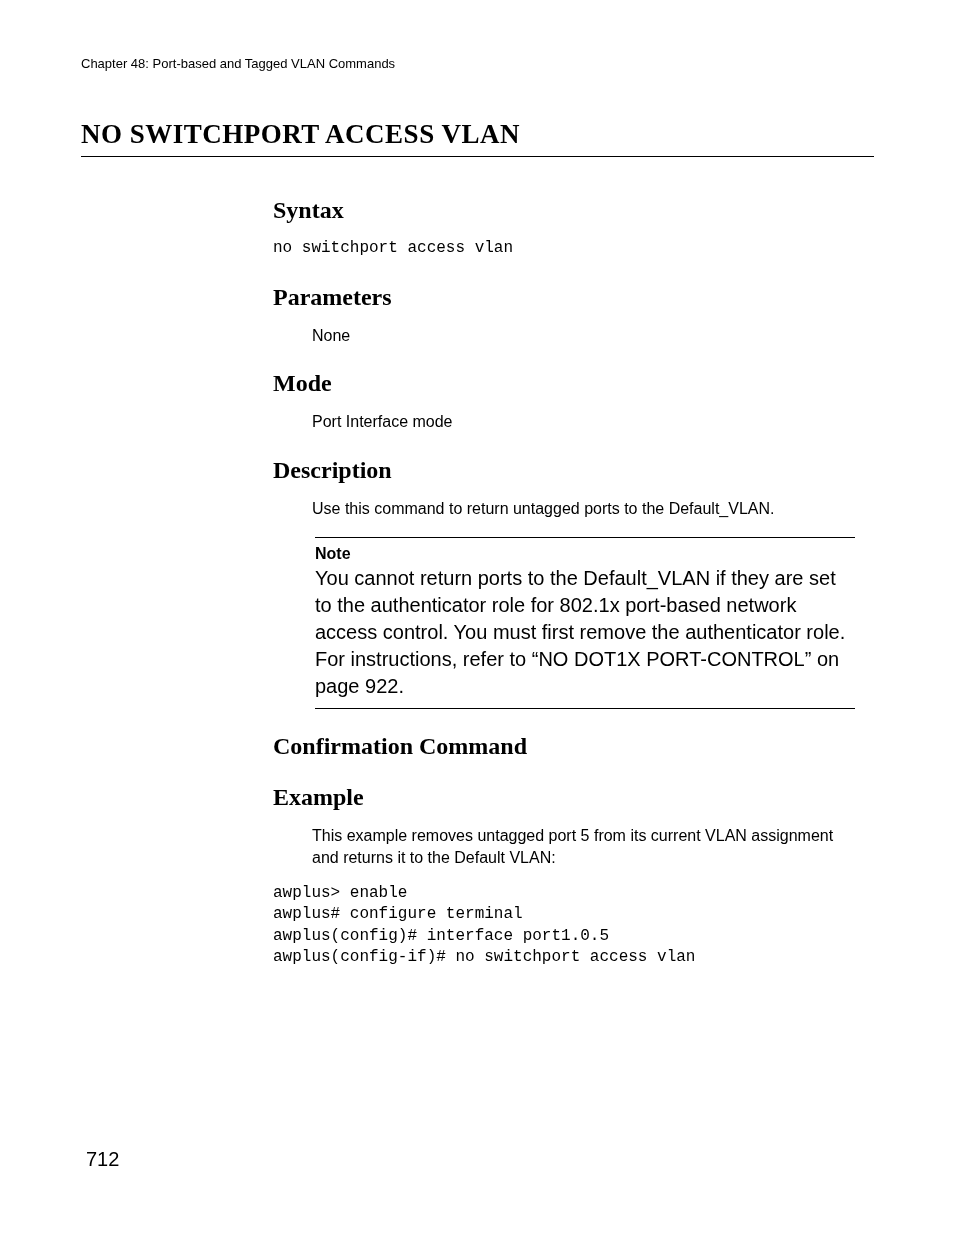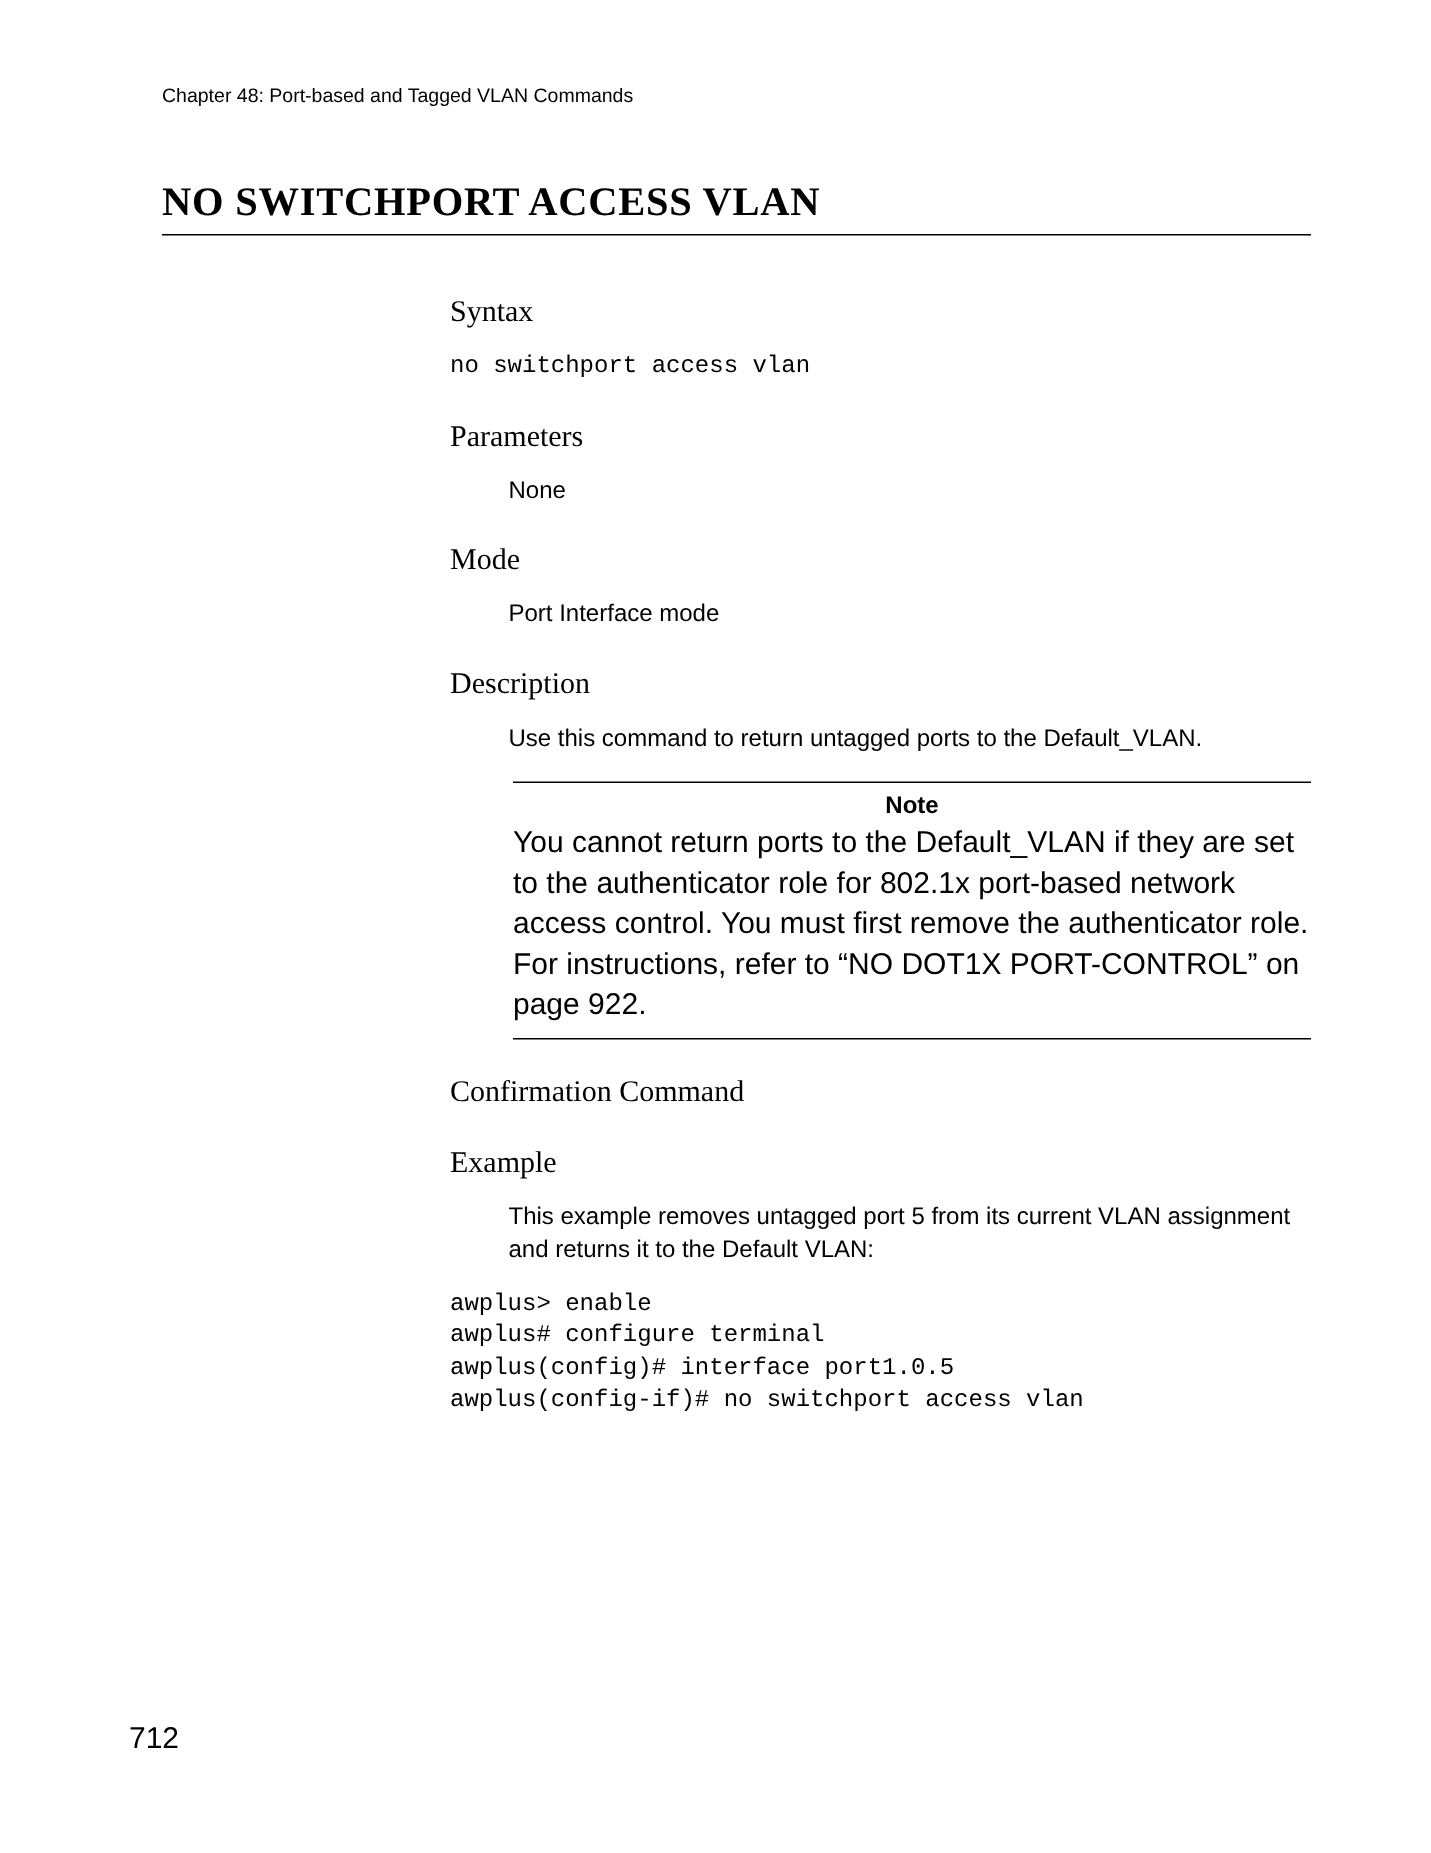--- a/index.html
+++ b/index.html
@@ -6,21 +6,21 @@
     margin: 0;
     padding: 0;
     background: #fff;
     font-family: Arial, Helvetica, sans-serif;
     color: #000;
     width: 954px;
     height: 1235px;
     position: relative;
   }
   .page {
-    padding: 56px 80px 0 108px;
+    padding: 56px 80px 0 81px;
     box-sizing: border-box;
   }
   .chapter-header {
     font-size: 13px;
     font-family: Arial, Helvetica, sans-serif;
     color: #000;
     margin-bottom: 48px;
   }
   .page-title {
     font-family: "Times New Roman", Times, serif;
@@ -33,22 +33,22 @@
     border: none;
     border-top: 1.5px solid #000;
     margin: 0 0 40px 0;
   }
   .content {
     margin-left: 192px;
     max-width: 590px;
   }
   .subhead {
     font-family: "Times New Roman", Times, serif;
-    font-weight: normal;
-    font-size: 20px;
+    font-weight: bold;
+    font-size: 24px;
     margin-top: 24px;
     margin-bottom: 14px;
   }
   .subhead.first {
     margin-top: 0;
   }
   .body-text {
     font-family: Arial, Helvetica, sans-serif;
     font-size: 16px;
     line-height: 1.35;
@@ -68,21 +68,20 @@
     padding: 7px 0 8px 0;
     border-top: 1px solid #000;
     border-bottom: 1px solid #000;
     max-width: 540px;
   }
   .note-label {
     font-family: Arial, Helvetica, sans-serif;
     font-weight: bold;
     font-size: 16px;
     margin-bottom: 2px;
-    text-align: center;
   }
   .note-body {
     font-family: Liberation Sans, sans-serif;
     font-size: 20px;
     line-height: 1.35;
   }
   .page-number {
     position: absolute;
     left: 86px;
     bottom: 64px;

